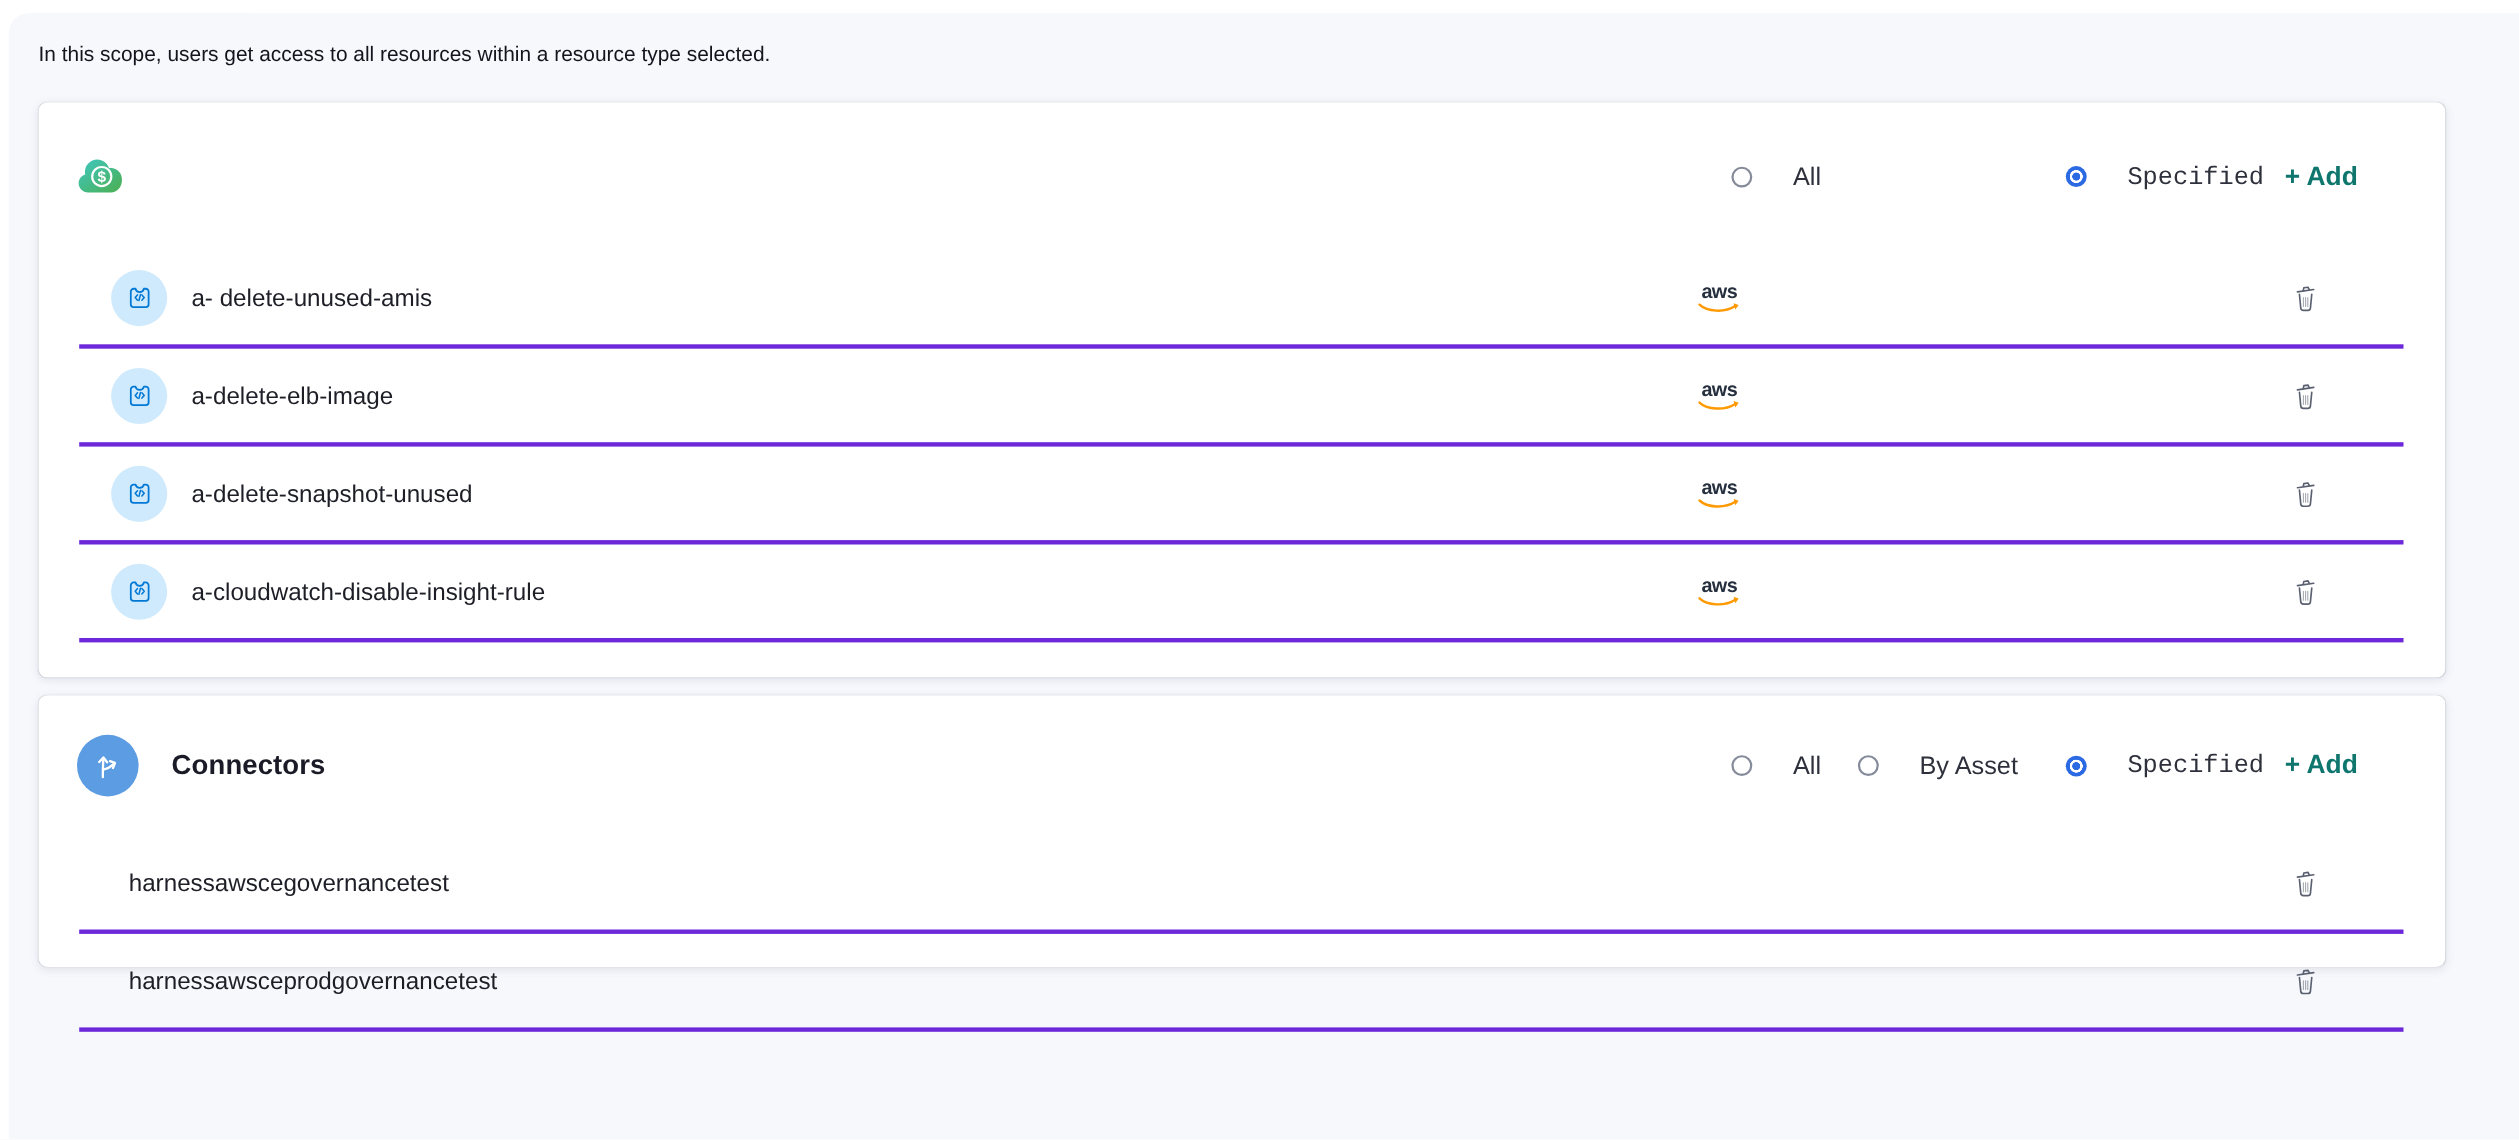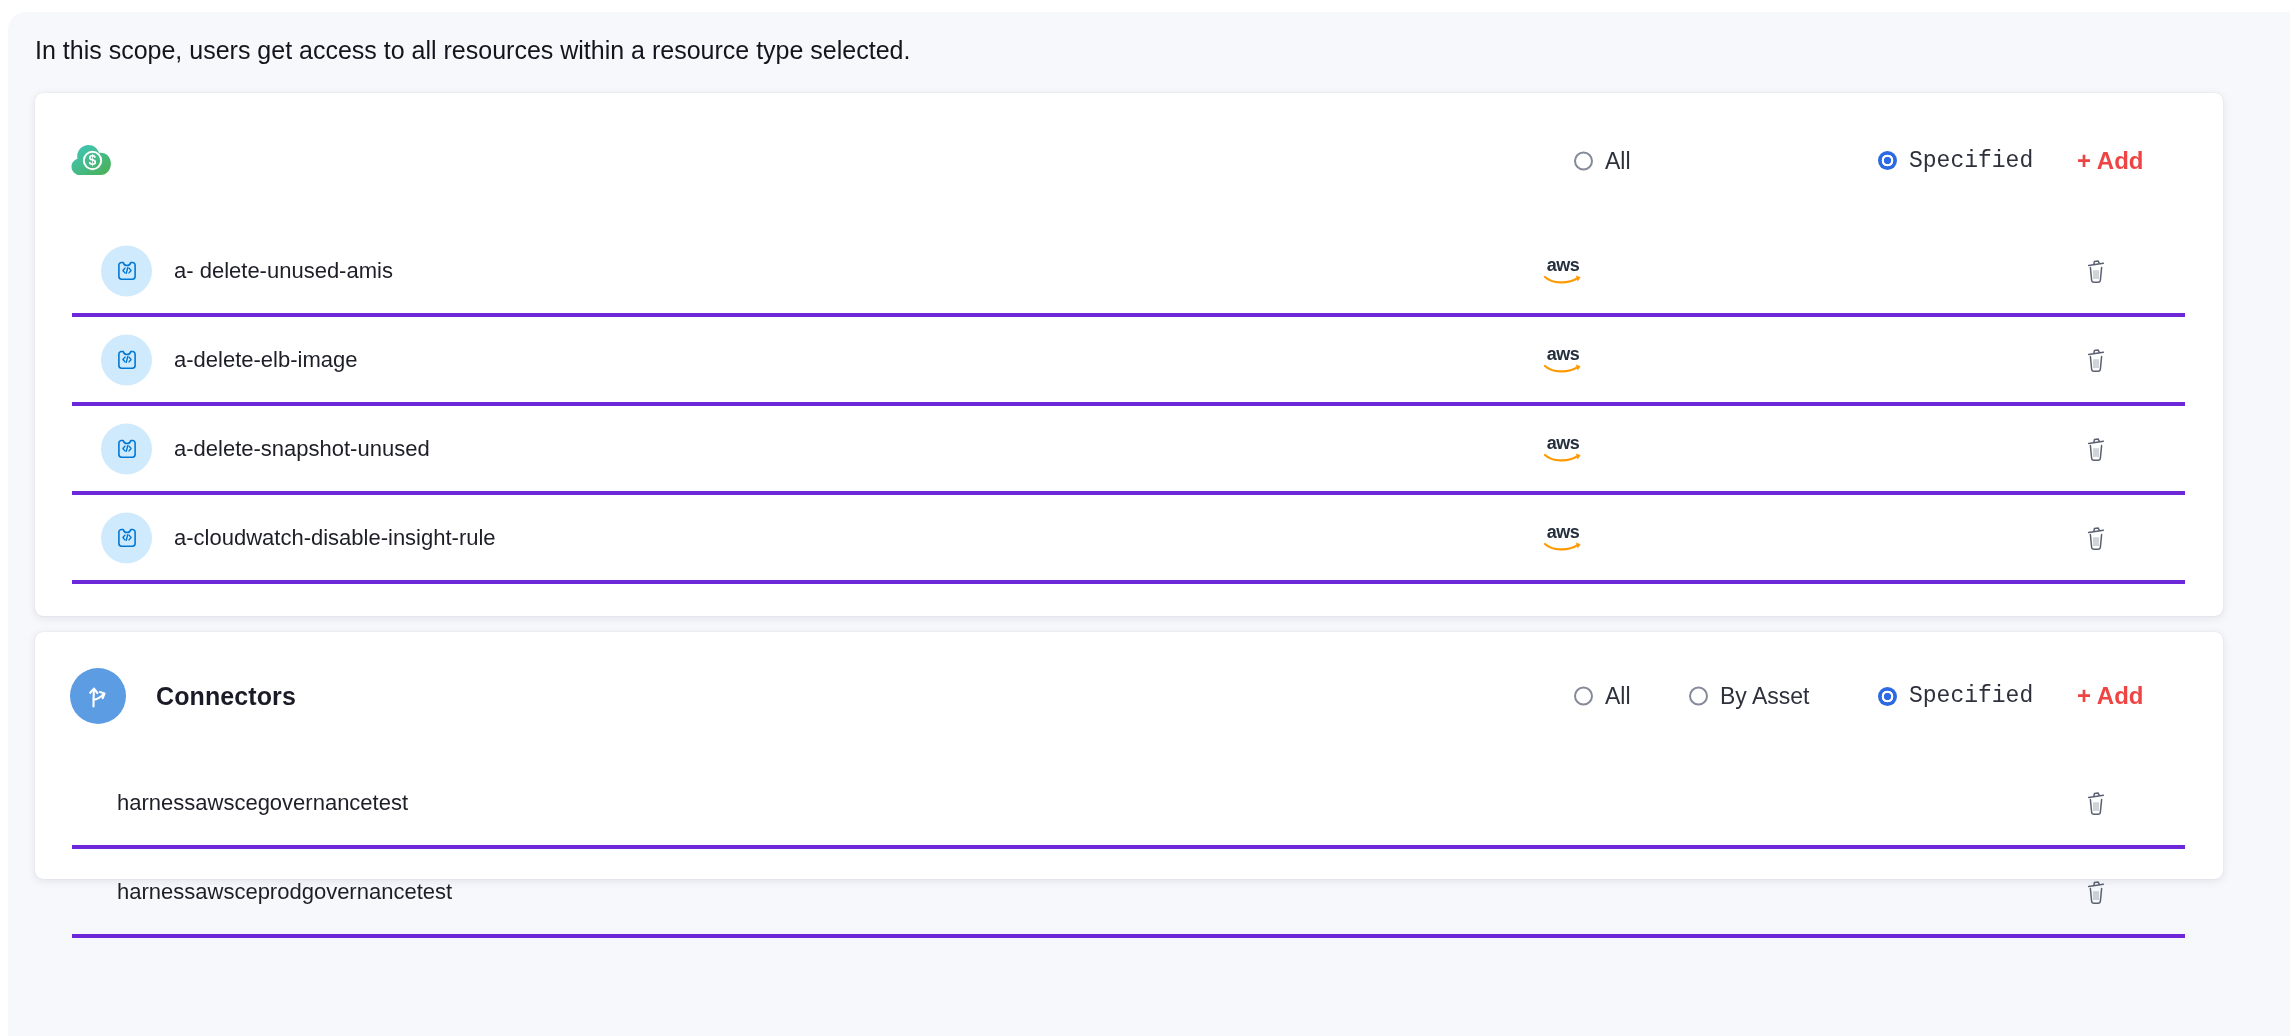--- a/index.html
+++ b/index.html
@@ -8,21 +8,21 @@
     background:#ffffff;
     font-family:"Liberation Sans","DejaVu Sans",sans-serif;
     -webkit-font-smoothing:antialiased;
   }
   .panel{
     position:absolute;left:8px;top:12px;right:0;bottom:0;
     background:#f6f8fc;border-top-left-radius:18px;
   }
   .intro{
     position:absolute;left:35px;top:36px;
-    font-size:25px;line-height:28px;color:#14141d;
+    font-size:19px;line-height:28px;color:#14141d;
   }
   .card{
     position:absolute;left:35px;width:2188px;background:#ffffff;
     border-radius:8px;
     box-shadow:0 0 1px rgba(40,41,61,.18), 0 2px 8px rgba(96,97,112,.14);
   }
   #card-0{top:93px;height:523px;}
   #card-1{top:632px;height:247px;}
   .card-header{position:relative;}
   #card-0 .card-header{height:135px;}
@@ -43,24 +43,24 @@
     display:flex;align-items:center;gap:12px;cursor:pointer;
   }
   .opt-all{left:1539px;}
   .opt-bytype{left:1654px;}
   .opt-specified{left:1843px;font-family:Liberation Mono, monospace;}
   .radio{width:19px;height:19px;border-radius:50%;box-sizing:border-box;flex:0 0 auto;}
   .radio.off{border:2px solid #848a99;background:#fff;}
   .radio.on{
     background:radial-gradient(circle,#2c6ae4 0 3.4px,#ffffff 3.9px 5.7px,#2c6ae4 6.1px 10px);
   }
-  .opt-label{font-size:23px;color:#2e313c;}
+  .opt-label{font-size:23px;color:#2e313c;margin-left:25px;}
   .add-btn{
     position:absolute;left:2042px;top:50%;transform:translateY(-50%);
-    font-size:24px;font-weight:700;color:#ef4444;cursor:pointer;white-space:nowrap;
+    font-size:24px;font-weight:700;color:#0f766e;cursor:pointer;white-space:nowrap;
   }
   .rows{position:absolute;left:0;right:0;}
   #card-0 .rows{top:135px;}
   #card-1 .rows{top:128px;}
   .row{
     position:relative;height:89px;margin:0 38px 0 37px;
     border-bottom:4px solid #6d28d9;box-sizing:border-box;
   }
   .avatar{
     position:absolute;left:29px;top:50%;transform:translateY(-50%);

